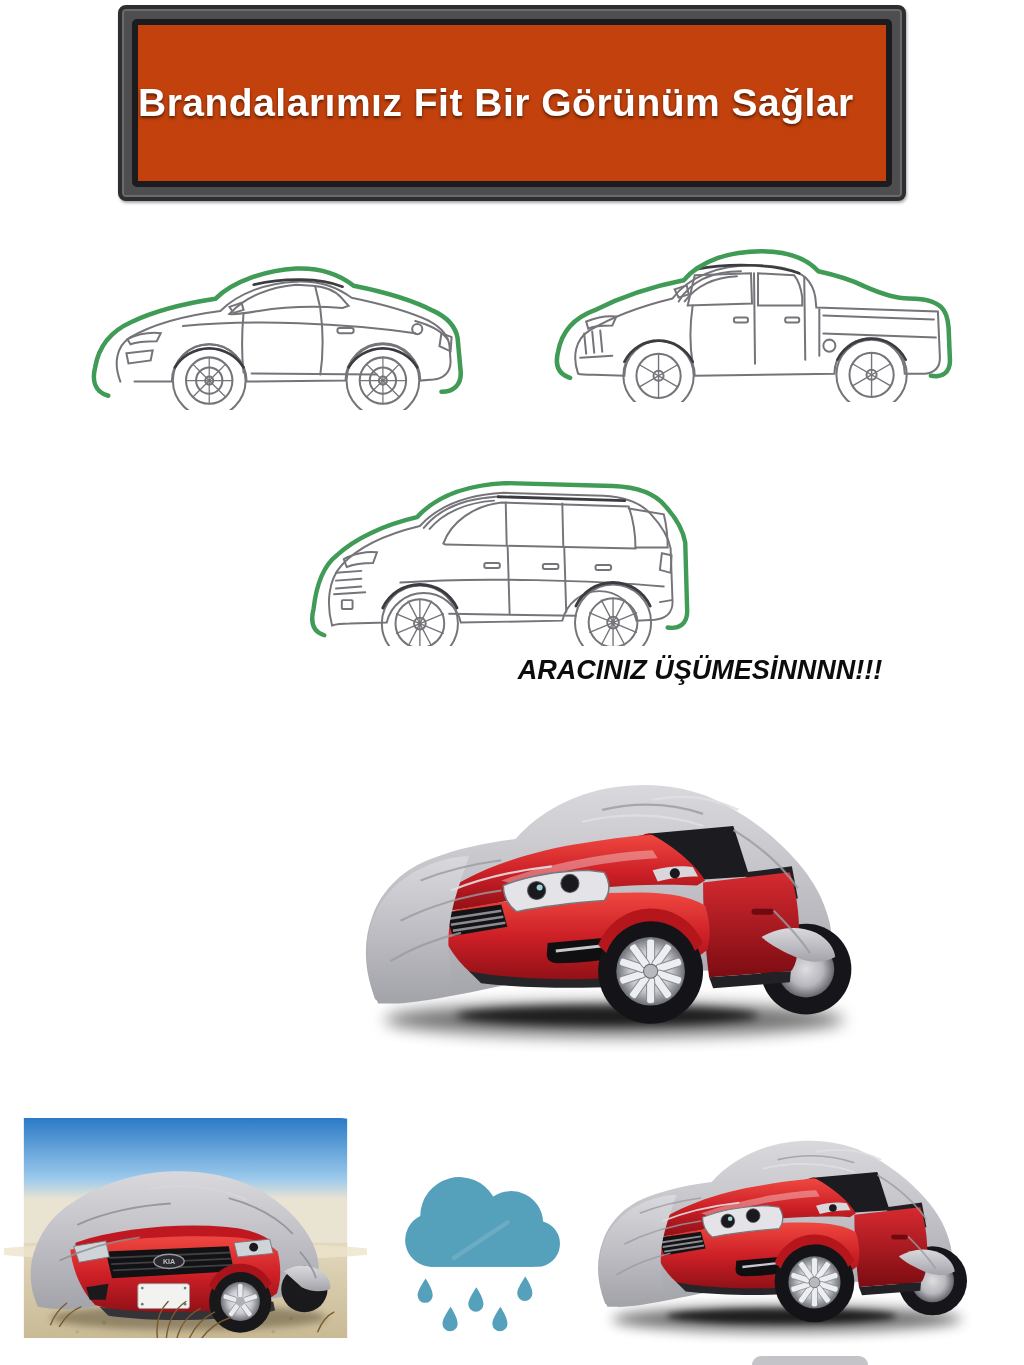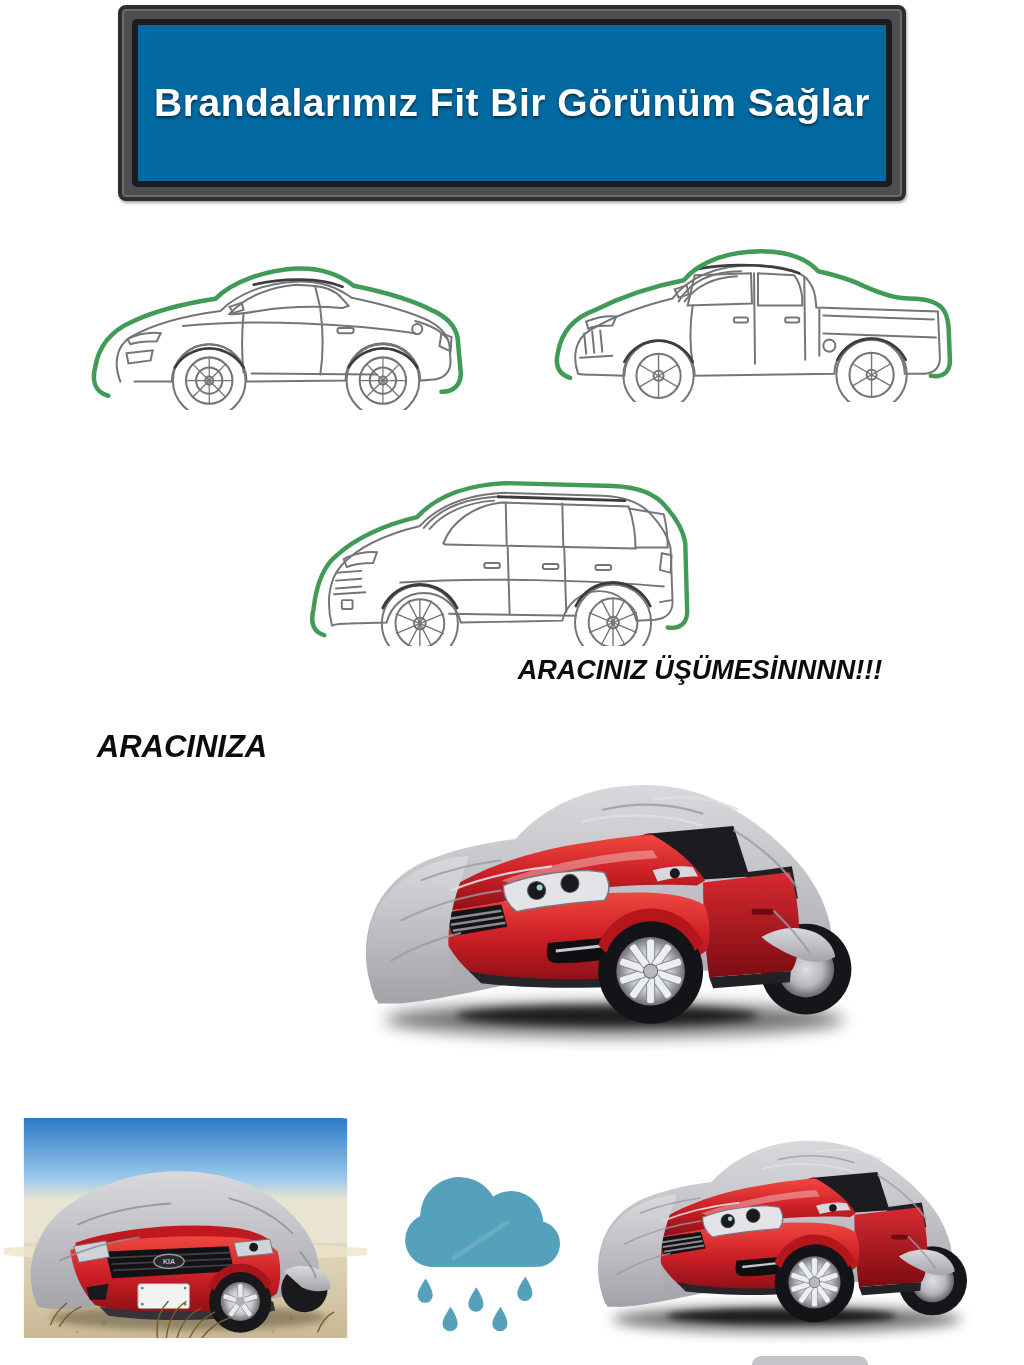--- a/index.html
+++ b/index.html
@@ -4,22 +4,22 @@
 <style>
   html,body{margin:0;padding:0;background:#ffffff;}
   *{box-sizing:border-box;}
   #page{position:relative;width:1024px;height:1365px;background:#ffffff;overflow:hidden;
         font-family:"Liberation Sans","DejaVu Sans",sans-serif;}
 
   
   .banner{position:absolute;left:118px;top:5px;width:788px;height:196px;
           background:#4e4e50;border:4px solid #2e2e30;border-radius:8px;padding:10px;
           box-shadow:inset 0 0 0 2px #6b6b6e, 1px 2px 3px rgba(0,0,0,.35);}
-  .banner-inner{width:100%;height:100%;background:#0369a1;border:6px solid #1c1c1e;border-radius:5px;
-          display:flex;align-items:center;justify-content:center;}
+  .banner-inner{width:100%;height:100%;background:#c2410c;border:6px solid #1c1c1e;border-radius:5px;
+          display:flex;align-items:center;justify-content:flex-start;}
   .banner-title{font-weight:700;font-size:39px;color:#ffffff;letter-spacing:.5px;white-space:nowrap;
           text-shadow:0 2px 3px rgba(0,0,0,.55);}
 
   
   .art{position:absolute;}
   .art-coupe {left:82px; top:228px; width:414px; height:182px;}
   .art-pickup{left:546px;top:224px; width:412px; height:178px;}
   .art-suv   {left:296px;top:446px; width:438px; height:200px;}
 
   
@@ -284,21 +284,20 @@
         <path d="M280,164 A42,42 0 0 1 356,164"></path>
       </g>
       <path fill="none" stroke="#3f9b55" stroke-width="4.5" stroke-linecap="round" d="M22,194 C9,190 8,179 11,167 C14,141 22,122 35,112 C53,95 83,81 117,73 C137,51 169,40 207,38
            L318,41 C344,42 361,49 371,61 C382,73 390,87 392,99 L394,170 C394,182 386,188 374,186"></path>
     </svg>
   </div>
 
   <div class="headline">ARACINIZ ÜŞÜMESİNNNN!!!</div>
 
   <div class="feature f1">
-    <div>ARACINIZA</div>
   </div>
 
   <div class="photo-main">
     <svg viewBox="0 0 570 320">
       <use href="#covered-car"></use>
     </svg>
   </div>
 
   <div class="photo-beach">
     <svg viewBox="0 0 363 247">

